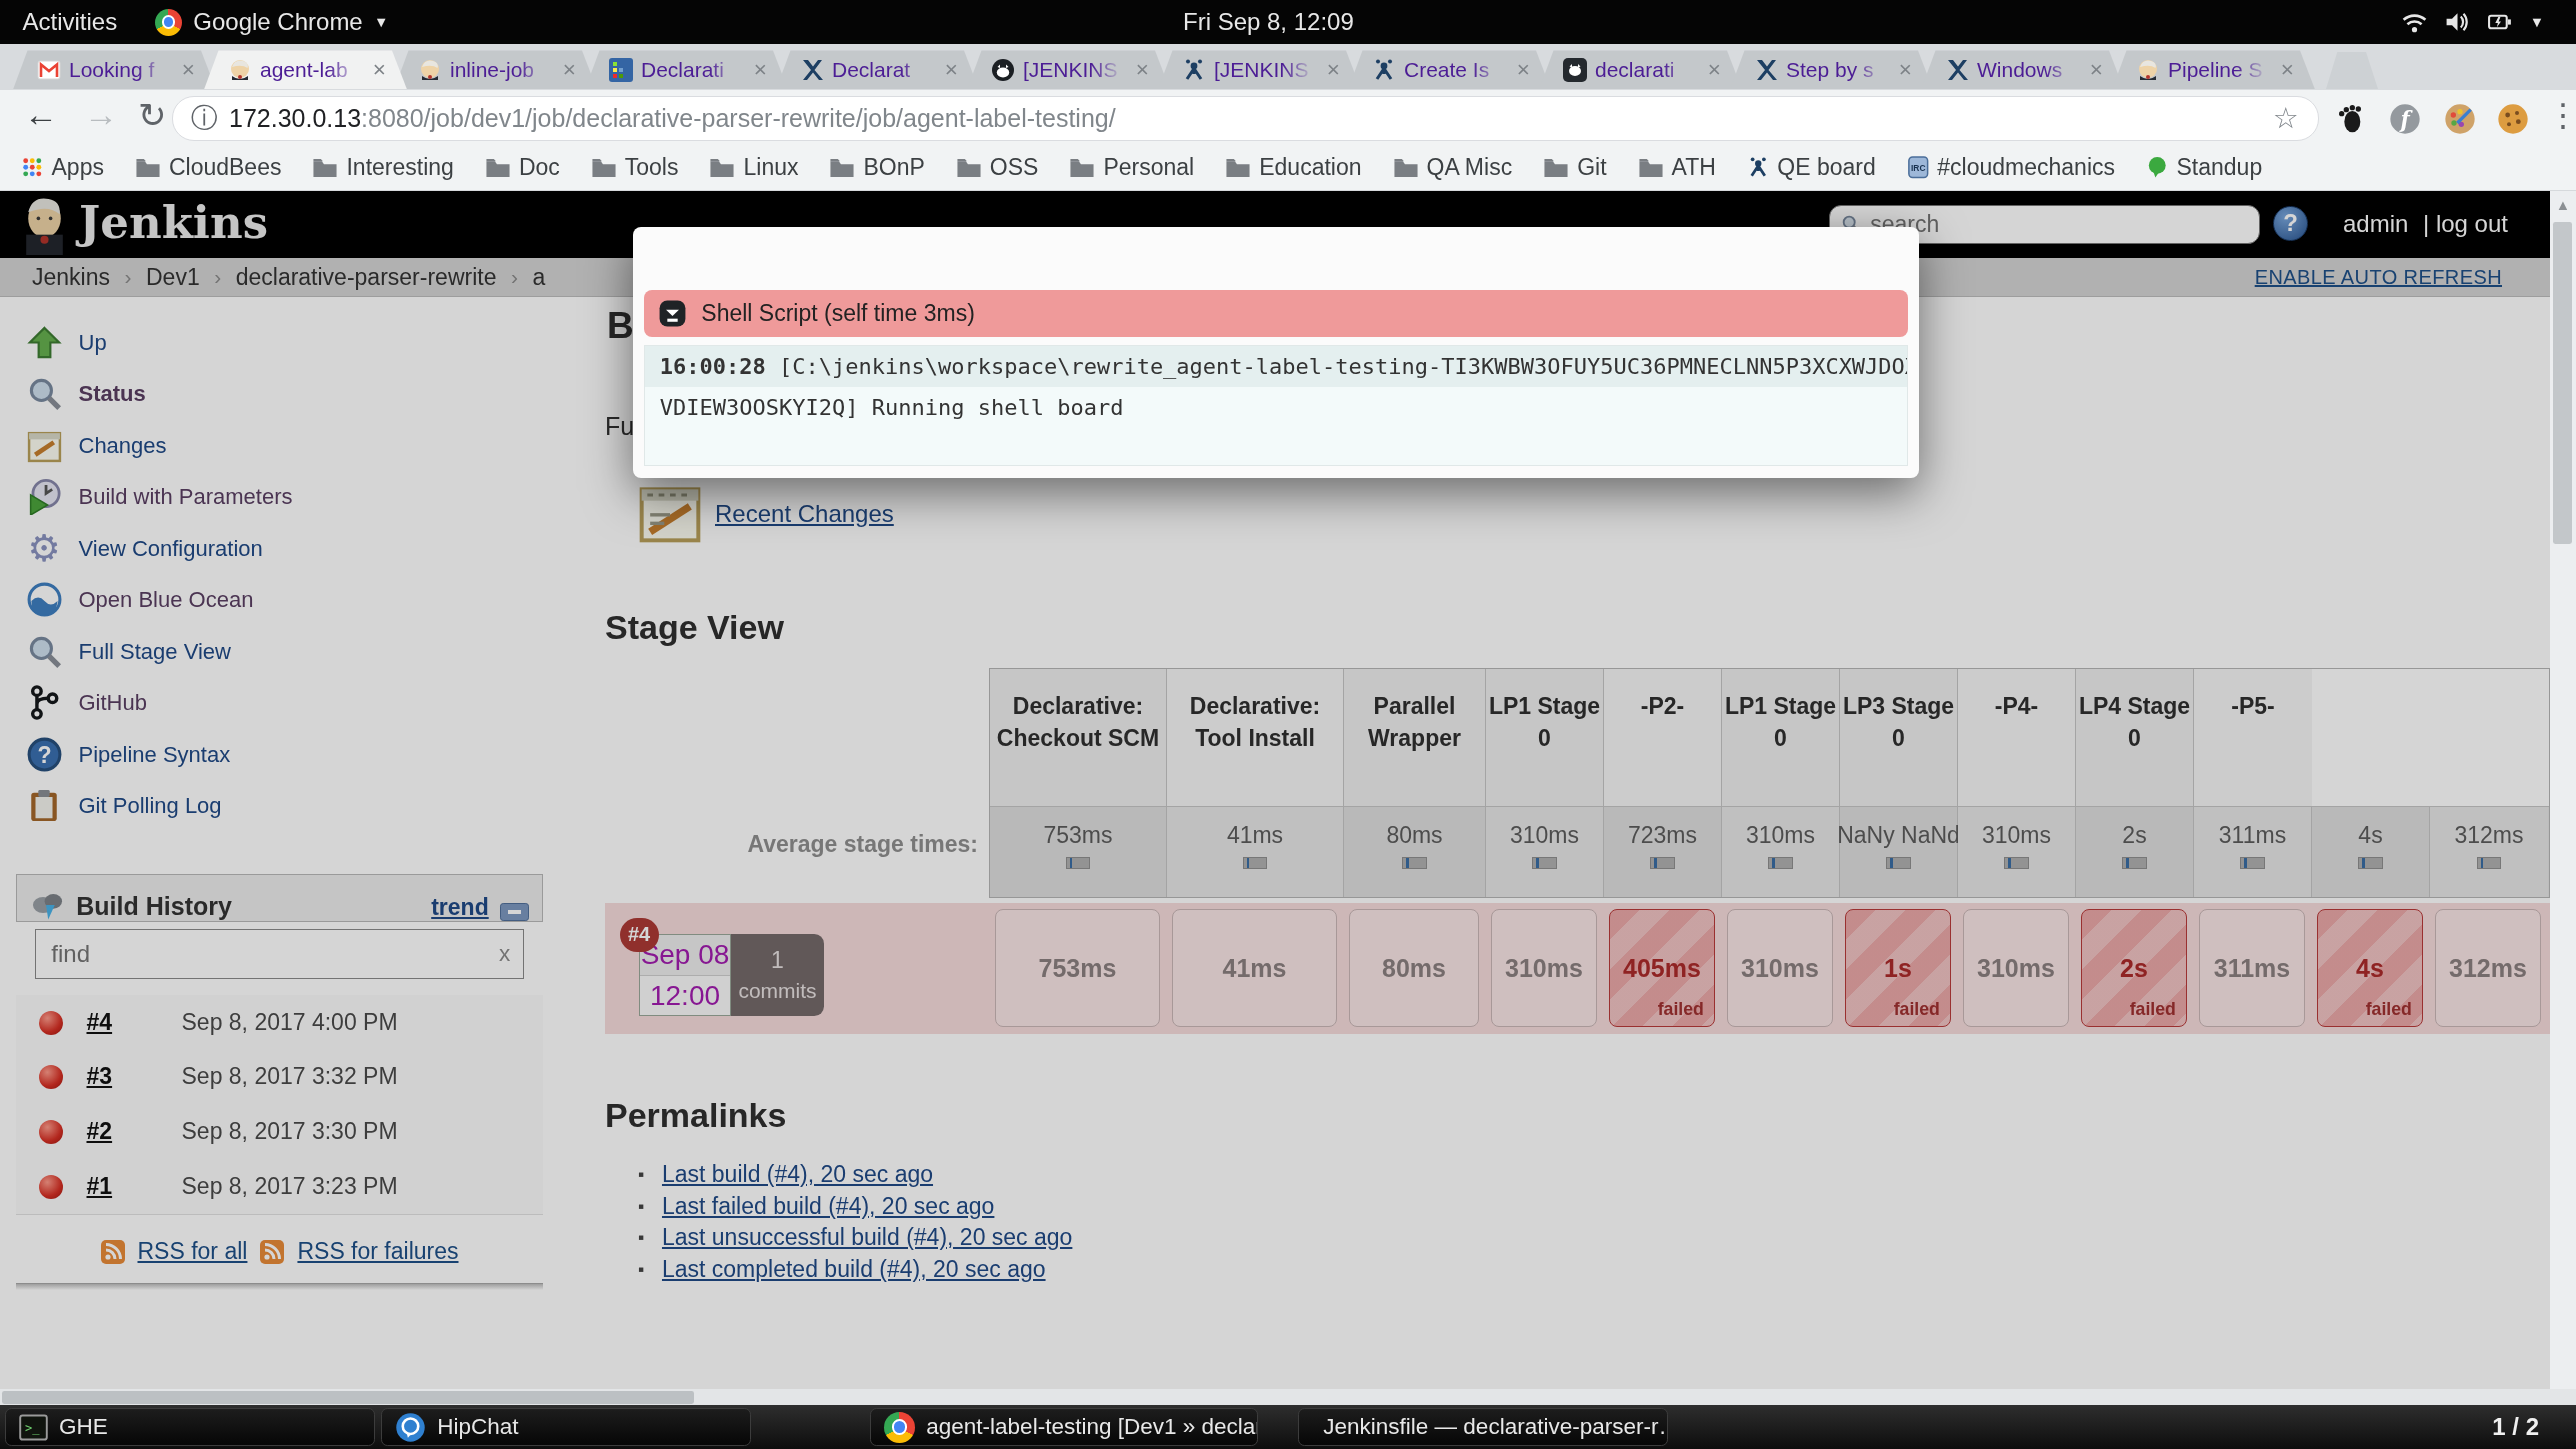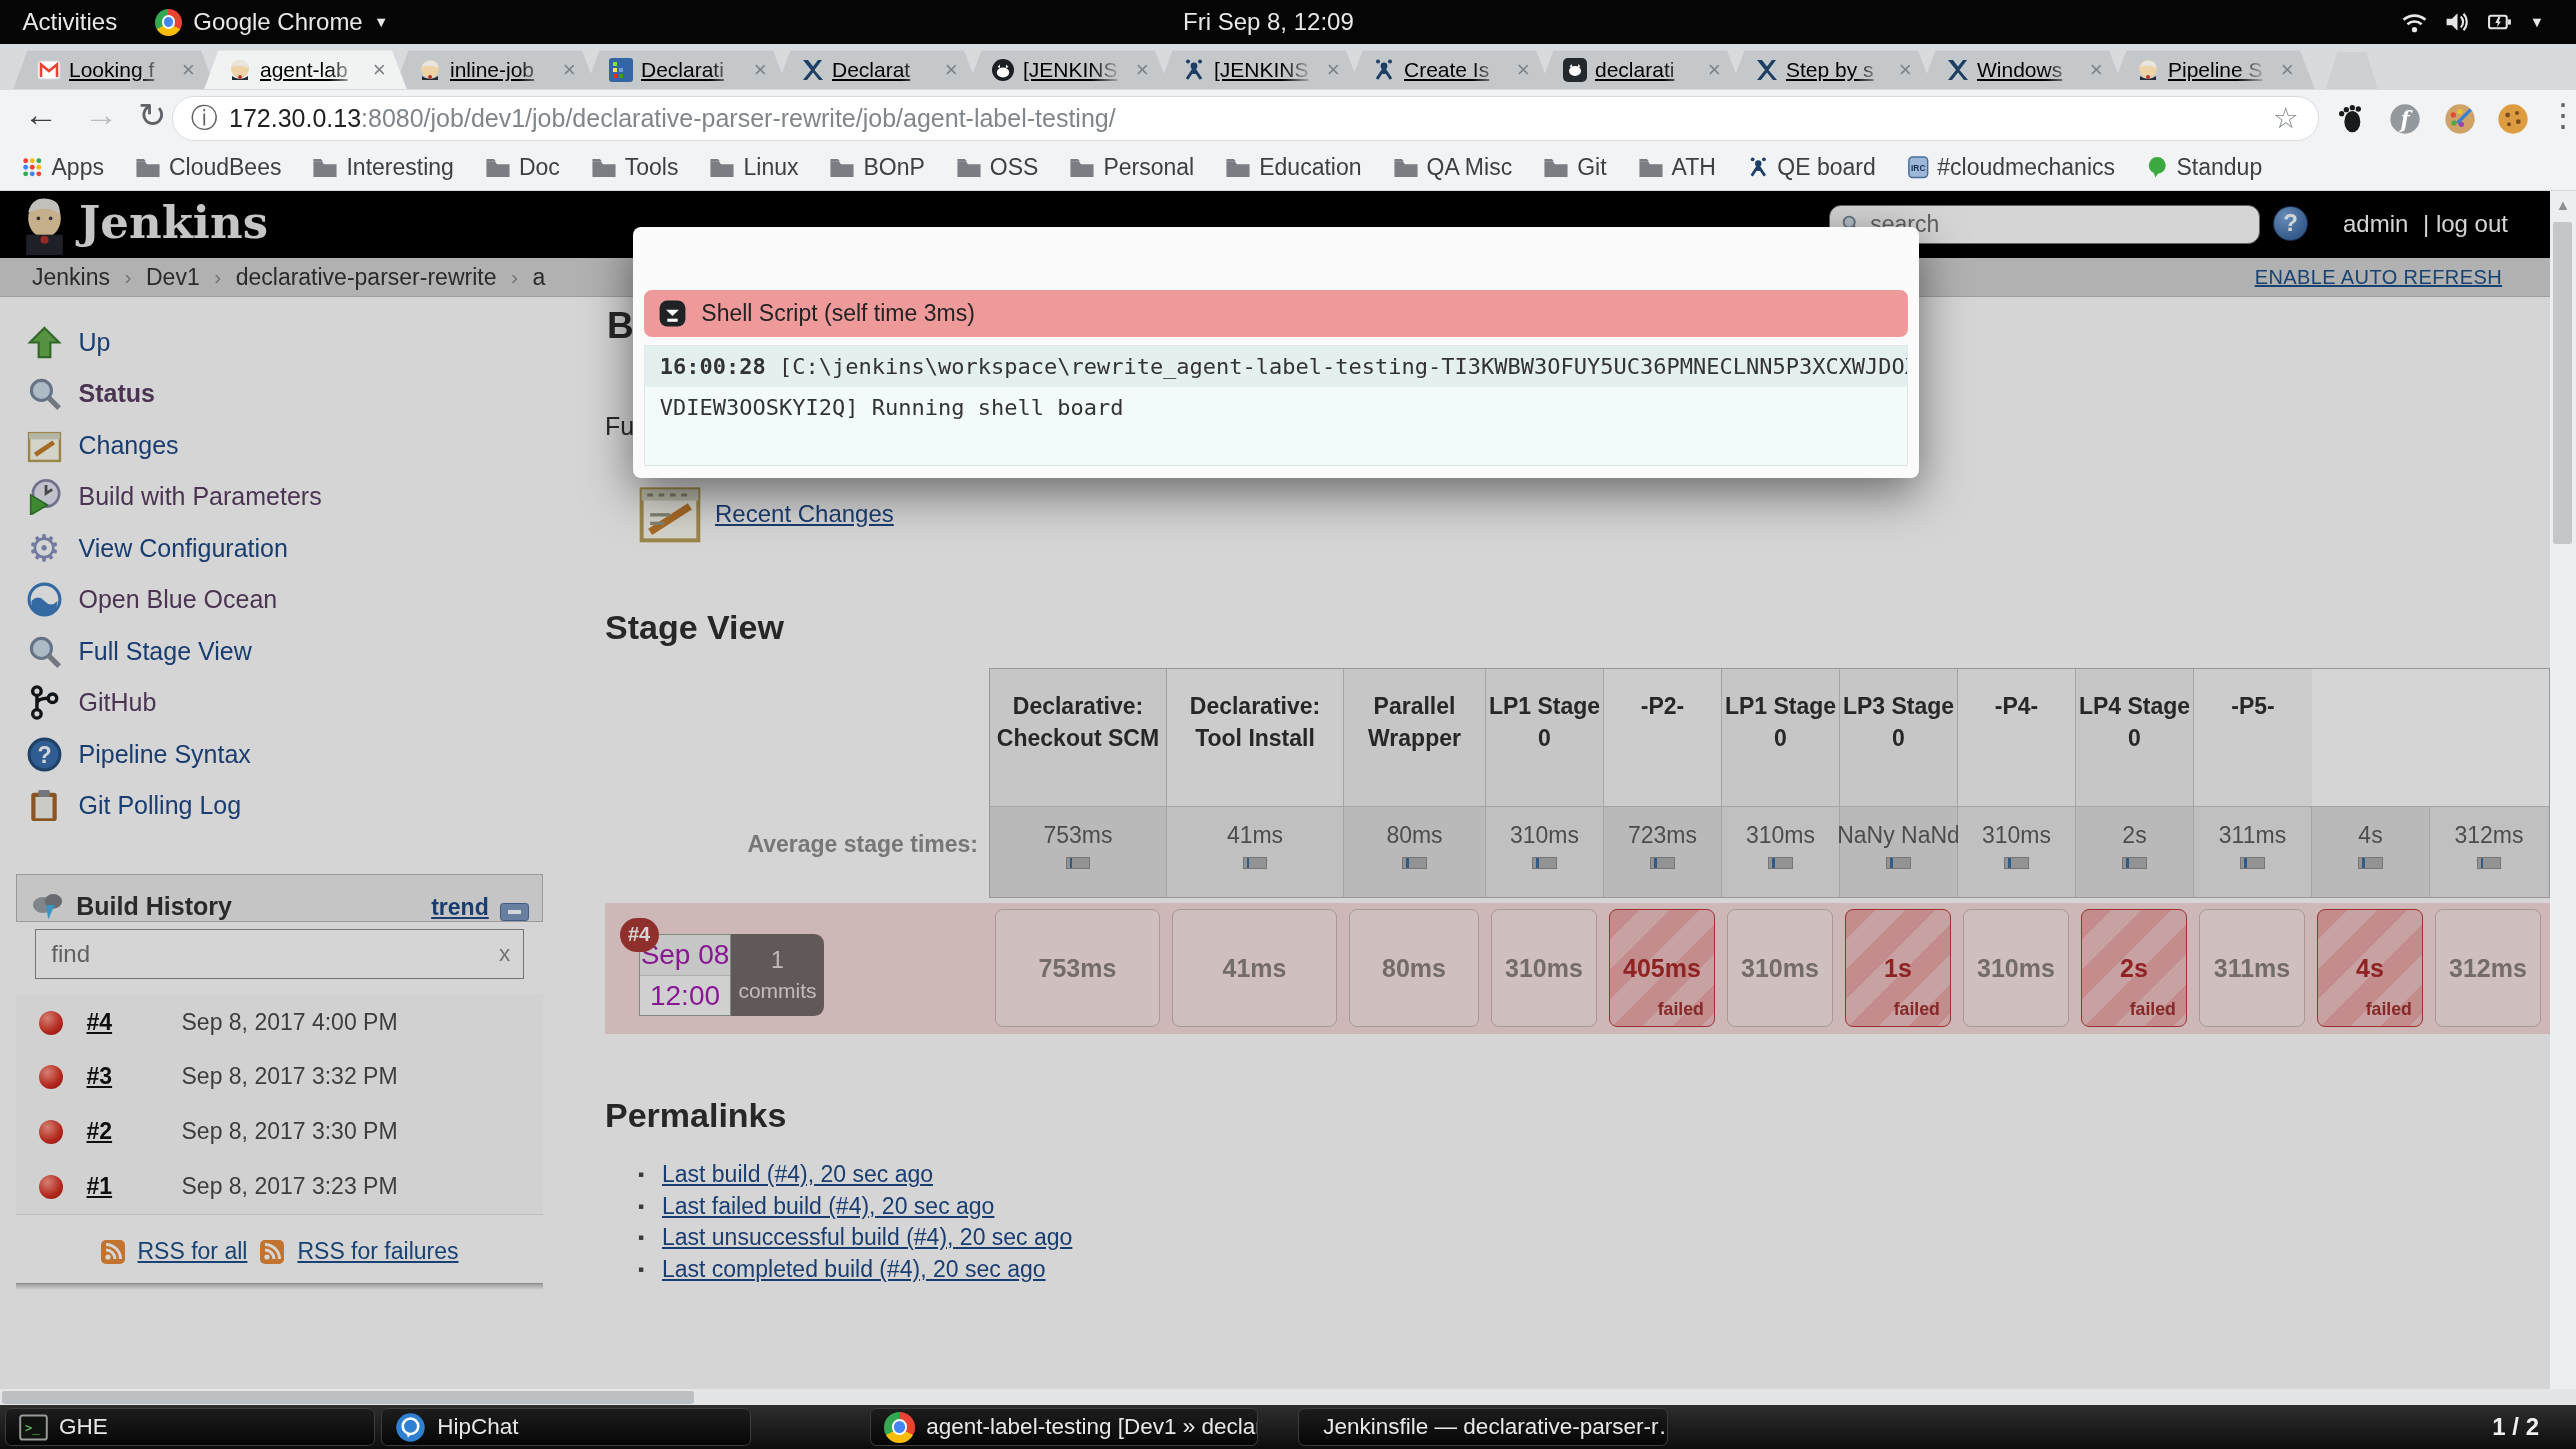--- a/index.html
+++ b/index.html
@@ -11,23 +11,23 @@
   .gnome-bar{left:0;top:0;width:2576px;height:48px;background:#050505;color:#e8e8e8;font-size:24px;}
   .gnome-item{display:flex;align-items:center;height:44px;}
 
   
   .tabstrip{left:0;top:44px;width:2576px;height:46px;background:#d8dbde;}
   .tab{position:absolute;top:6.4px;height:39px;width:203px;
        clip-path:polygon(14.5px 0,188px 0,203px 39px,0 39px);
        background:#c4c8cb;}
   .tab.active{background:#f1f2f2;z-index:5;}
   .tab-inner{display:flex;align-items:center;height:100%;padding:0 21px 0 24px;gap:8px;}
-  .tab-title{flex:1;overflow:hidden;white-space:nowrap;font-size:21px;color:#000000;
+  .tab-title{flex:1;overflow:hidden;white-space:nowrap;font-size:21px;color:#4c1d95;
              -webkit-mask-image:linear-gradient(90deg,#000 65%,transparent 95%);
-             mask-image:linear-gradient(90deg,#000 65%,transparent 95%);text-decoration:underline;}
+             mask-image:linear-gradient(90deg,#000 65%,transparent 95%);}
   .tab-close{font-size:22.5px;color:#7d8287;}
   .tabicon{width:24px;height:24px;flex:0 0 24px;}
   .newtab{position:absolute;left:2326px;top:8px;width:52px;height:37px;background:#cdd1d4;
           clip-path:polygon(11.3px 0,40px 0,52px 37px,0 37px);}
   .winbtn{position:absolute;top:53px;height:32px;border:1.6px solid #9aa0a6;border-radius:4.8px;
           background:#f2f3f4;display:flex;align-items:center;justify-content:center;color:#7f868c;}
 
   
   .toolbar{left:0;top:90px;width:2576px;height:55px;background:#f1f3f4;}
   .navglyph{font-size:34px;color:#3c4043;}
@@ -63,21 +63,21 @@
   .jk-user{position:absolute;top:19.3px;color:#fff;font-size:24px;white-space:nowrap;}
 
   .jk-crumbbar{position:absolute;left:0;top:67px;width:2550px;height:38px;background:#d4d4d4;
                border-bottom:0.8px solid #bdbdbd;display:flex;align-items:center;font-size:23px;color:#333;}
   .crumb-sep{color:#8a8a8a;margin:0 14.5px;font-size:21px;}
   .autorefresh{position:absolute;right:48px;top:8px;font-size:20px;color:#1d4f88;text-decoration:underline;letter-spacing:0.4px;}
 
   
   .side-item{position:absolute;left:24px;display:flex;align-items:center;gap:14.5px;height:45px;}
   .side-icn{width:40px;height:40px;display:flex;align-items:center;justify-content:center;flex:0 0 40px;}
-  .side-lbl{font-size:25px;text-decoration:none;}
+  .side-lbl{font-size:22px;text-decoration:none;}
   .lnk-blue{color:#204a87;}
   .lnk-purple{color:#5a3f63;}
   .bold{font-weight:bold;}
 
   
   .bh-panel{position:absolute;left:16px;top:683px;width:527px;}
   .bh-head{height:48px;background:#ececec;border:0.8px solid #b9b9b9;display:flex;align-items:flex-end;
            padding:0 13px;gap:11.3px;box-sizing:border-box;}
   .bh-find{position:absolute;left:19.3px;top:55px;width:489px;height:50px;border:1.6px solid #8a8a8a;background:#fff;
            display:flex;align-items:center;padding:0 13px;box-sizing:border-box;}

